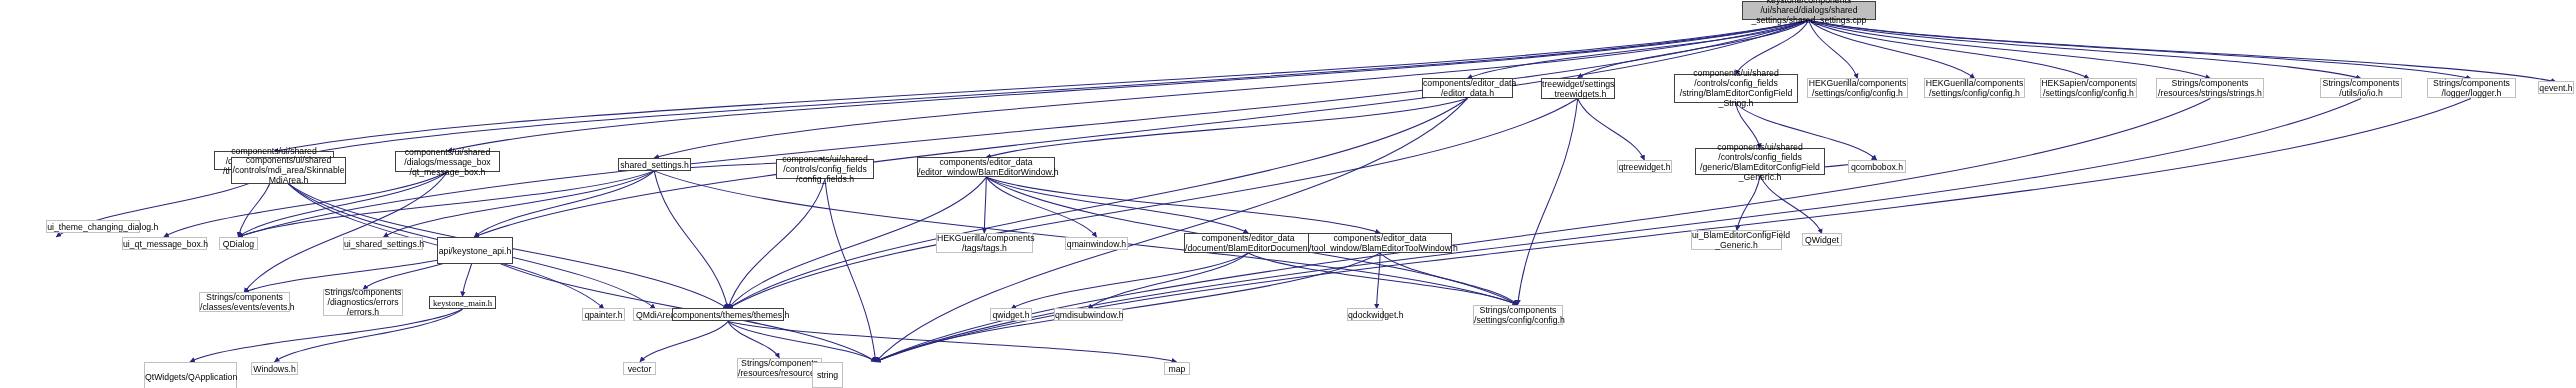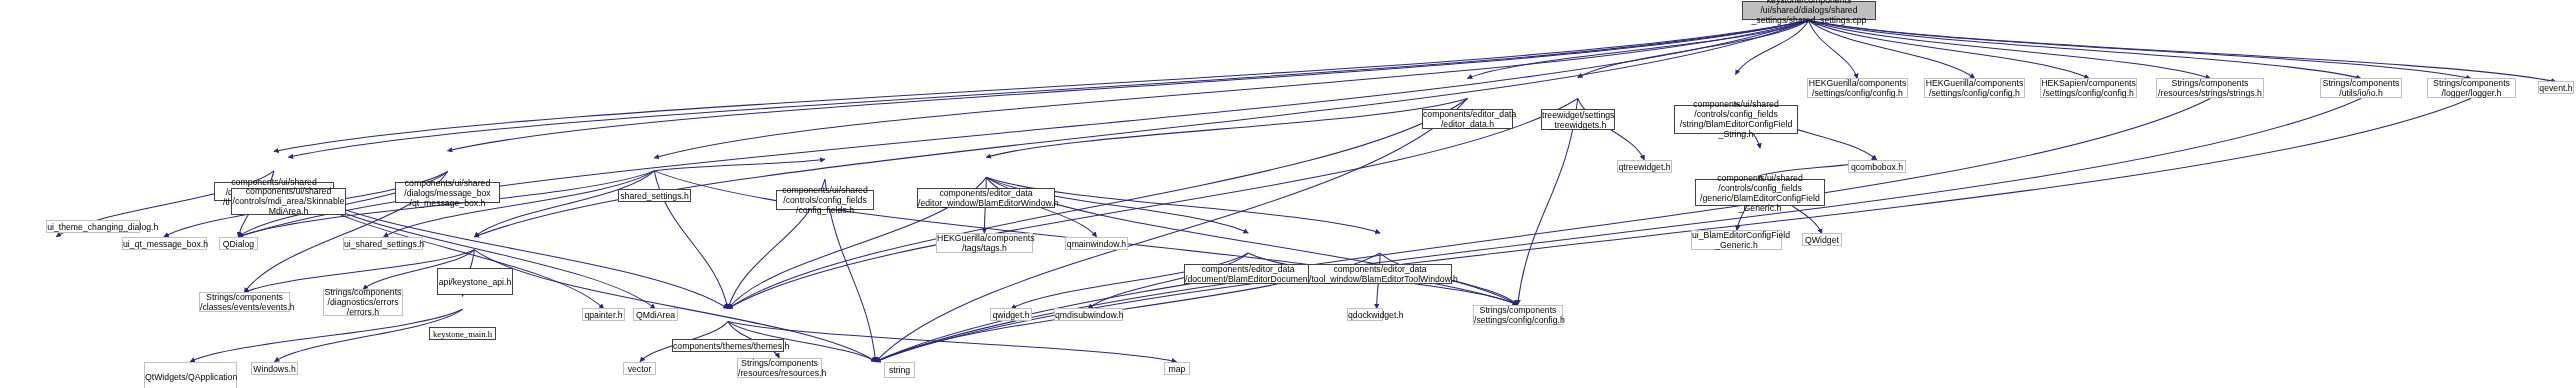--- a/index.html
+++ b/index.html
@@ -32,21 +32,20 @@
     line-height: 10px;
     text-align: center;
     display: flex;
     align-items: center;
     justify-content: center;
     white-space: pre;
     z-index: 5;
   }
   .node.bold {
     border: 1.3px solid #404040;
-    margin-top: 31px;
   }
   .node.root {
     background: #bfbfbf;
     border: 1.3px solid #404040;
   }
   .node span {
     display: block;
     width: 100%;
   }
 </style>
@@ -204,17 +203,17 @@
       <div class="node" style="left: 990px; top: 308px; width: 42px; height: 13px;"><span>qwidget.h</span></div>
       <div class="node" style="left: 1054px; top: 308px; width: 69px; height: 13px;"><span>qmdisubwindow.h</span></div>
       <div class="node" style="left: 1347px; top: 308px; width: 36px; height: 13px;"><span>qdockwidget.h</span></div>
       <div class="node" style="left: 1473px; top: 305px; width: 90px; height: 20px;"><span>Strings/components
 /settings/config/config.h</span></div>
       <div class="node" style="left: 144px; top: 362px; width: 93px; height: 30px;"><span>QtWidgets/QApplication</span></div>
       <div class="node" style="left: 251px; top: 362px; width: 47px; height: 13px;"><span>Windows.h</span></div>
       <div class="node" style="left: 623px; top: 362px; width: 33px; height: 13px;"><span>vector</span></div>
       <div class="node" style="left: 737px; top: 358px; width: 85px; height: 20px;"><span>Strings/components
 /resources/resources.h</span></div>
-      <div class="node" style="left: 884px; top: 362px; width: 31px; height: 16px;"><span>string</span></div>
+      <div class="node" style="left: 812px; top: 362px; width: 31px; height: 26px;"><span>string</span></div>
       <div class="node" style="left: 1164px; top: 362px; width: 26px; height: 13px;"><span>map</span></div>
     </div>
 </div>
 
 
 </body></html>

